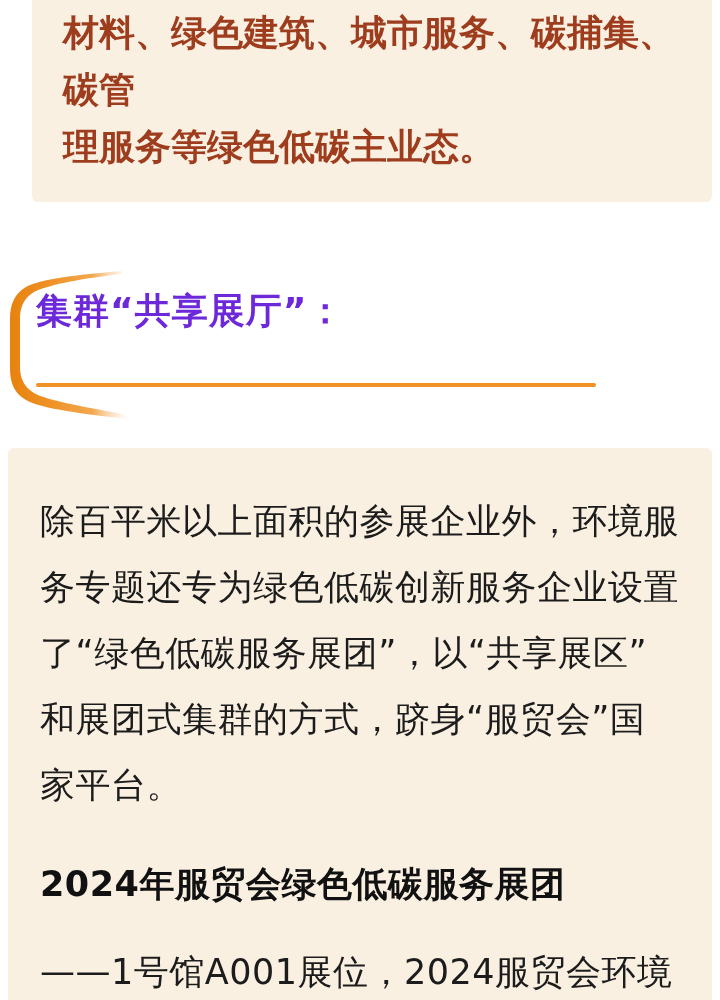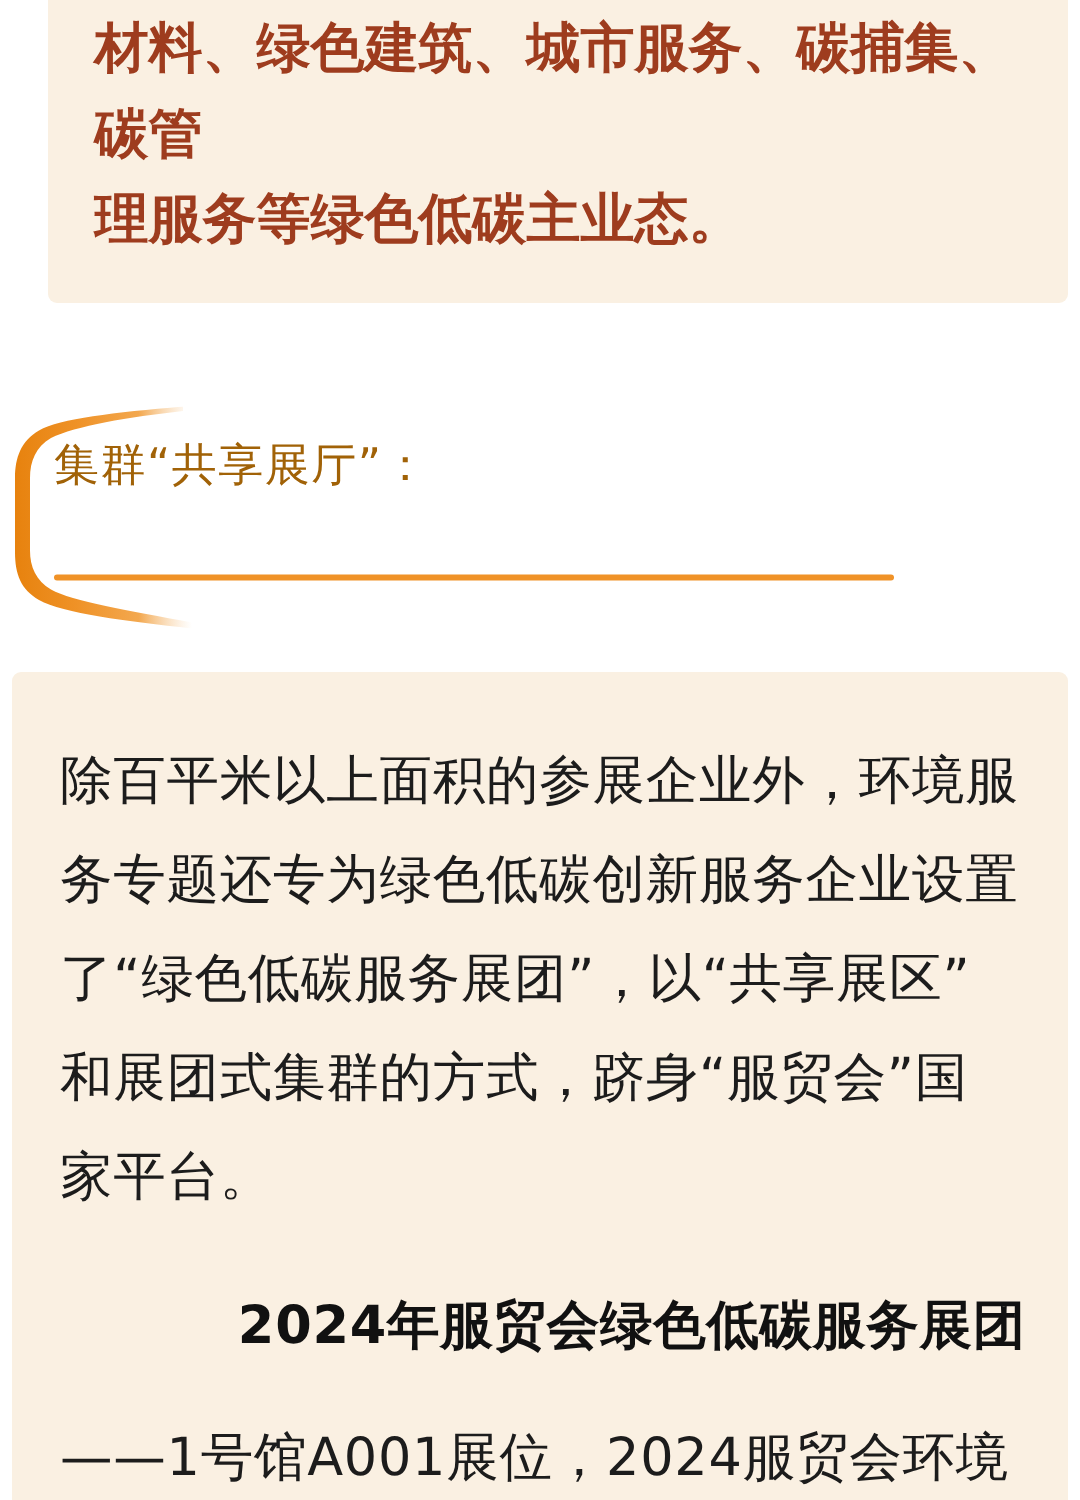--- a/index.html
+++ b/index.html
@@ -45,23 +45,23 @@
     position: absolute;
     left: 6px;
     top: 69px;
     width: 122px;
     height: 148px;
   }
   .section-heading {
     position: absolute;
     left: 36px;
     top: 87px;
-    font-size: 30px;
-    font-weight: normal;
-    color: #a16207;
+    font-size: 36px;
+    font-weight: bold;
+    color: #6d28d9;
     line-height: 43px;
     letter-spacing: 1px;
     white-space: nowrap;
   }
   .heading-underline {
     position: absolute;
     left: 36px;
     top: 181px;
     width: 560px;
     height: 4px;
@@ -86,21 +86,20 @@
   }
   .sub-heading {
     font-size: 35px;
     font-weight: bold;
     color: #111111;
     line-height: 50px;
     letter-spacing: 0.5px;
     margin-top: 41px;
     margin-bottom: 30px;
     white-space: nowrap;
-    text-align: right;
   }
 </style>
 </head>
 <body>
 
 <div class="card" id="top-card">
   <div class="brown-para">材料、绿色建筑、城市服务、碳捕集、碳管
 理服务等绿色低碳主业态。</div>
 </div>
 

